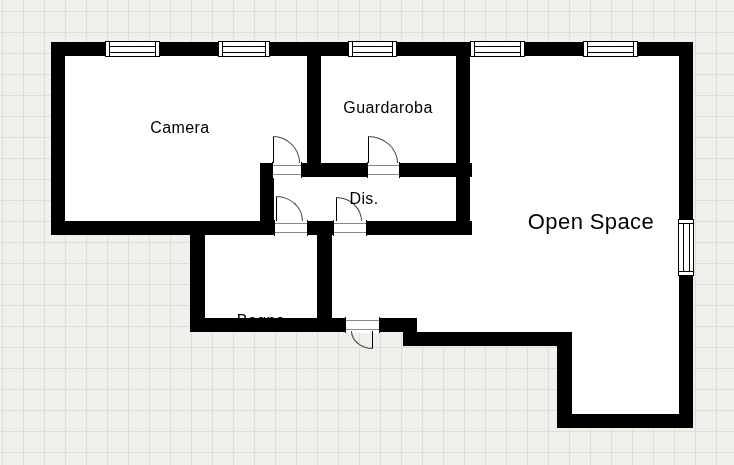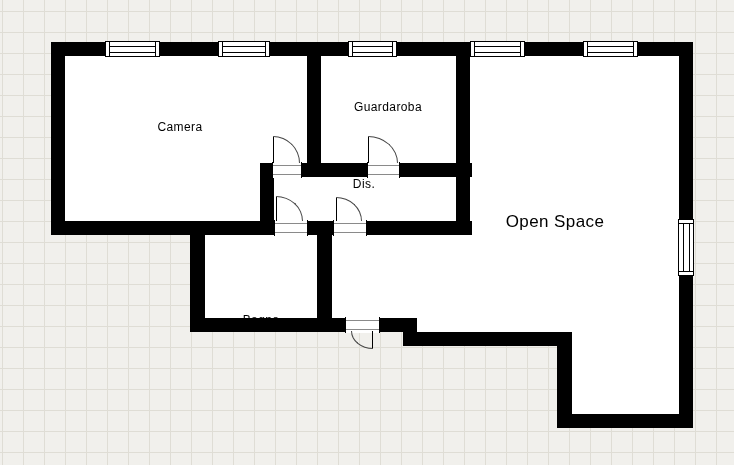--- a/index.html
+++ b/index.html
@@ -37,24 +37,24 @@
   .arc.tr {
     border-top: 1px solid #444; border-right: 1px solid #444; border-left: 1px solid #000;
     border-top-right-radius: 100% 100%;
   }
   .arc.bl {
     border-bottom: 1px solid #444; border-left: 1px solid #444; border-right: 1px solid #000;
     border-bottom-left-radius: 100% 100%;
   }
   .room-label {
     position: absolute; transform: translate(-50%, -50%);
-    font-size: 12px; line-height: 1.1; letter-spacing: 0.4px;
+    font-size: 16px; line-height: 1.1; letter-spacing: 0.4px;
     color: #000; white-space: nowrap;
   }
-  .room-label.lg { font-size: 17px; }
+  .room-label.lg { font-size: 22px; margin-left: 36px; }
 </style>
 </head>
 <body>
 
 <div class="plan" style="width: 734px; height: 465px; background-color: rgb(241, 240, 236); background-image: linear-gradient(rgb(223, 221, 213) 1px, transparent 1px), linear-gradient(90deg, rgb(223, 221, 213) 1px, transparent 1px); background-size: 21px 21px; background-position: 2px 11px;">
 
 <div class="floor" style="left: 51px; top: 42px; width: 642px; height: 193px; position: absolute; background: rgb(255, 255, 255);"></div>
     <div class="floor" style="left: 190px; top: 235px; width: 282px; height: 97px; position: absolute; background: rgb(255, 255, 255);"></div>
     <div class="floor" style="left: 472px; top: 235px; width: 100px; height: 111px; position: absolute; background: rgb(255, 255, 255);"></div>
     <div class="floor" style="left: 572px; top: 235px; width: 121px; height: 193px; position: absolute; background: rgb(255, 255, 255);"></div>
@@ -127,16 +127,16 @@
     <div class="threshold" style="left: 333px; top: 220px; width: 34px; height: 16px; position: absolute; background: rgb(255, 255, 255);">
       <div class="sill"></div>
     </div>
     <div class="arc tr" style="left: 336px; top: 197px; width: 26px; height: 24px; position: absolute;"></div>
     <div class="threshold" style="left: 345px; top: 317px; width: 35px; height: 16px; position: absolute; background: rgb(255, 255, 255);">
       <div class="sill"></div>
     </div>
     <div class="arc bl" style="left: 351px; top: 331px; width: 22px; height: 18px; position: absolute;"></div>
     <div class="room-label" style="left: 180px; top: 128px;">Camera</div>
     <div class="room-label" style="left: 388px; top: 108px;">Guardaroba</div>
-    <div class="room-label" style="left: 364px; top: 185px;">Dis.</div>
+    <div class="room-label" style="left: 364px; top: 199px;">Dis.</div>
     <div class="room-label" style="left: 261px; top: 277px; margin-top: 44px;">Bagno</div>
     <div class="room-label lg" style="left: 555px; top: 222px;">Open Space</div>
   </div>
 
 </body></html>

